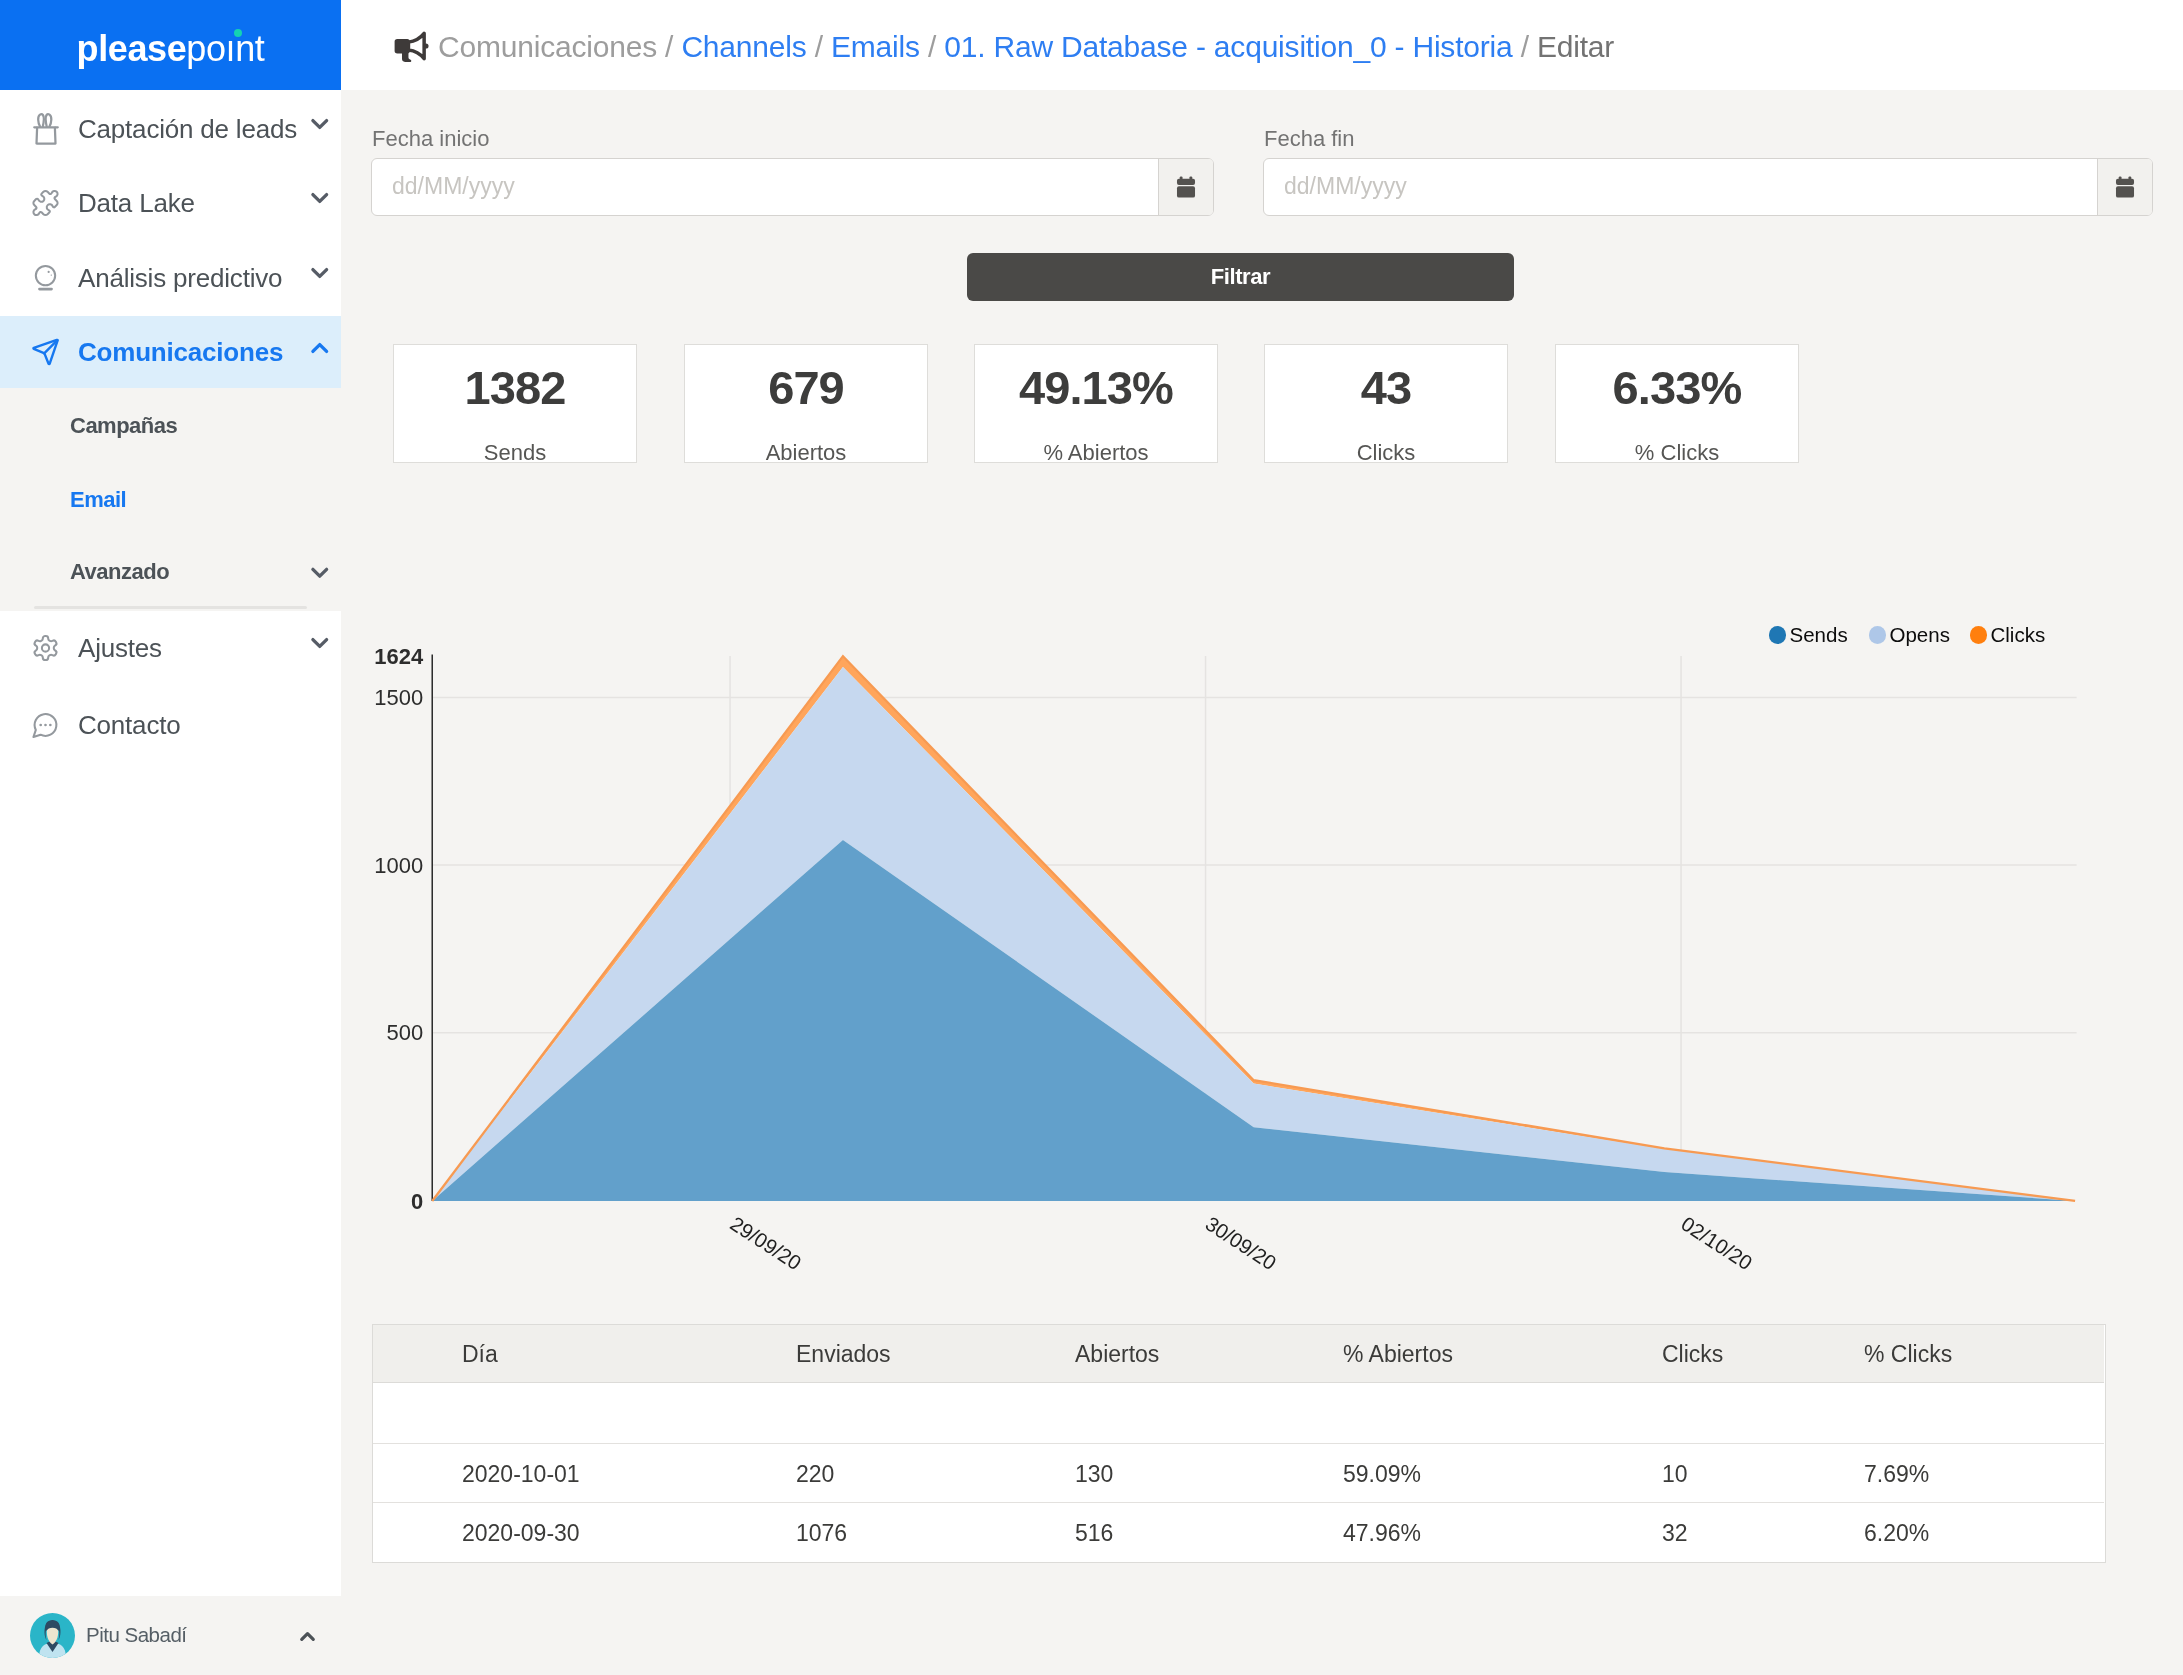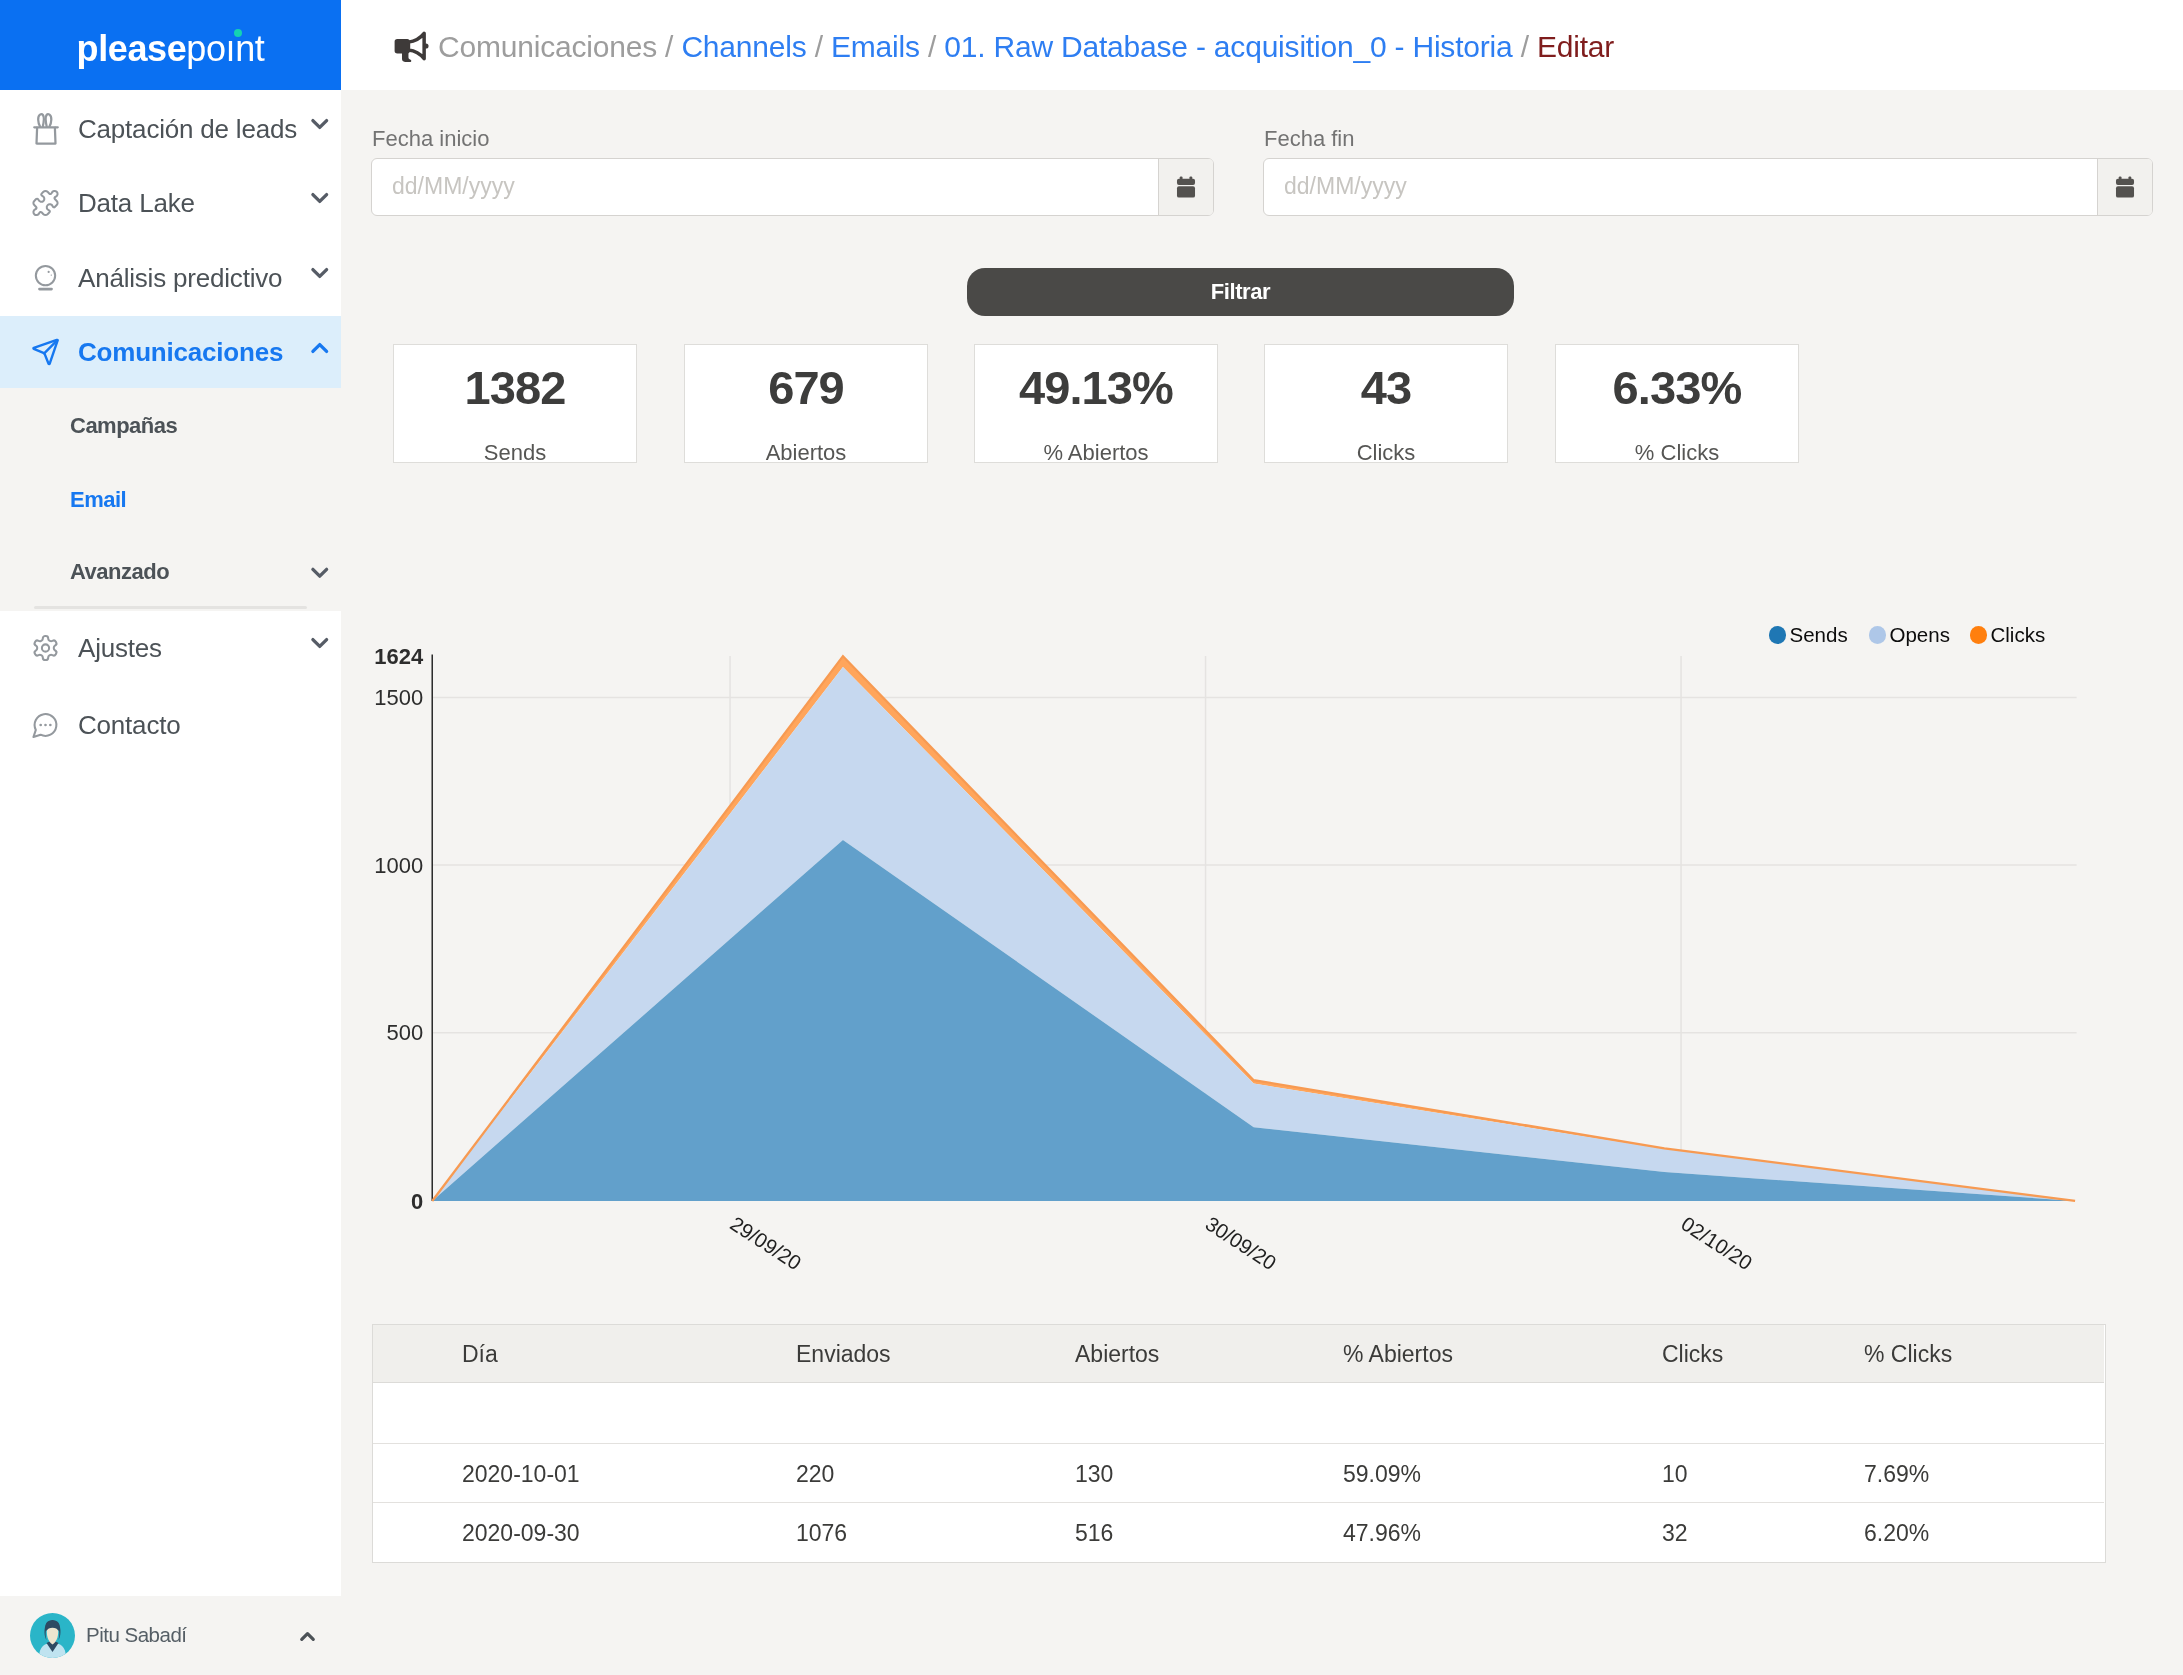--- a/index.html
+++ b/index.html
@@ -34,21 +34,21 @@
   #crumb a { color:#2e7ef2; text-decoration:none; }
   #mega { position:absolute; left:53px; top:31px; width:35px; height:32px; }
 
   
   .flabel { position:absolute; font-size:22px; color:#737373; }
   .igroup { position:absolute; top:158px; height:58px; background:#ffffff; border:1.5px solid #d5d3d0; border-radius:6px; display:flex;gap:44px; }
   .igroup .ph { flex:1; font-size:23px; color:#c7c5c1; line-height:55px; padding-left:20px; }
   .igroup .cbtn { width:55px; background:#f2f1ee; border-left:1.5px solid #d5d3d0; border-radius:0 4.5px 4.5px 0; position:relative; }
   .igroup .cbtn svg { position:absolute; left:50%; top:50%; transform:translate(-50%,-50%); width:19px; height:22px; }
 
-  #filtrar { position:absolute; left:967px; top:268px; width:547px; height:48px; background:#4a4947; border-radius:18px; color:#ffffff; font-size:22px; font-weight:700; letter-spacing:-0.4px; text-align:center; line-height:48px; }
+  #filtrar { position:absolute; left:967px; top:253px; width:547px; height:48px; background:#4a4947; border-radius:6px; color:#ffffff; font-size:22px; font-weight:700; letter-spacing:-0.4px; text-align:center; line-height:48px; }
 
   
   .card { position:absolute; top:344px; width:244px; height:119px; background:#ffffff; border:1.5px solid #deddda; text-align:center; }
   .card .num { margin-top:18px; font-size:47px; font-weight:700; color:#3d3d3c; line-height:50px; letter-spacing:-0.9px; }
   .card .lbl { margin-top:27px; font-size:22px; color:#565654; }
 
   
   .leg { position:absolute; top:622px; height:26px; line-height:26px; font-size:20.5px; color:#0c0c0c; }
   .leg .d { position:absolute; top:4.2px; width:17.4px; height:17.4px; border-radius:50%; }
 
@@ -144,21 +144,21 @@
   </div>
 </div>
 
 <div id="topbar">
   <svg id="mega" viewBox="0 0 46 42">
     <path d="M19 14.6 C28 13.6 34.8 9.3 39.6 3.2 L39.6 36.4 C34.8 30.3 28 26 19 25 Z" fill="#ffffff" stroke="#3e3a39" stroke-width="4.6" stroke-linejoin="round"></path>
     <circle cx="42" cy="19.7" r="3.4" fill="#3e3a39"></circle>
     <rect x="0.8" y="10.5" width="20" height="19" rx="3.5" fill="#3e3a39"></rect>
     <path d="M10.5 29 L19 29 L19 34.5 C19 36.3 20 37.3 21.8 37.6 C23 37.8 23.3 40.6 21.3 40.6 L14.5 40.6 C11.8 40.6 10.5 39.3 10.5 36.6 Z" fill="#3e3a39"></path>
   </svg>
-  <div id="crumb"><span style="color:#9d9d9d;">Comunicaciones</span> / <a>Channels</a> / <a>Emails</a> / <a>01. Raw Database - acquisition_0 - Historia</a> / <span style="color:#7f1d1d;">Editar</span></div>
+  <div id="crumb"><span style="color:#9d9d9d;">Comunicaciones</span> / <a>Channels</a> / <a>Emails</a> / <a>01. Raw Database - acquisition_0 - Historia</a> / <span style="color:#737373;">Editar</span></div>
 </div>
 
 <div class="flabel" style="left:372px; top:126px;">Fecha inicio</div>
 <div class="igroup" style="left:371px; width:843px;">
   <div class="ph">dd/MM/yyyy</div>
   <div class="cbtn">
     <svg viewBox="0 0 24 28" fill="#54524f">
       <rect x="4" y="0.5" width="3.6" height="7" rx="1.4"></rect>
       <rect x="16.4" y="0.5" width="3.6" height="7" rx="1.4"></rect>
       <path d="M1 4 h22 a0 0 0 0 1 0 0 v6 h-22 z" fill="none"></path>

